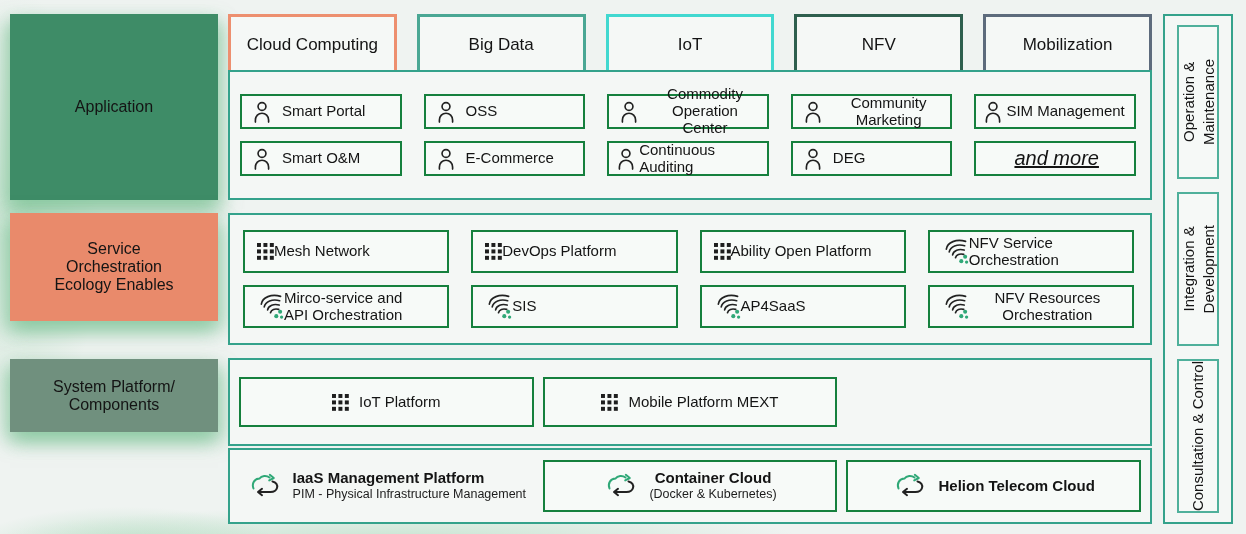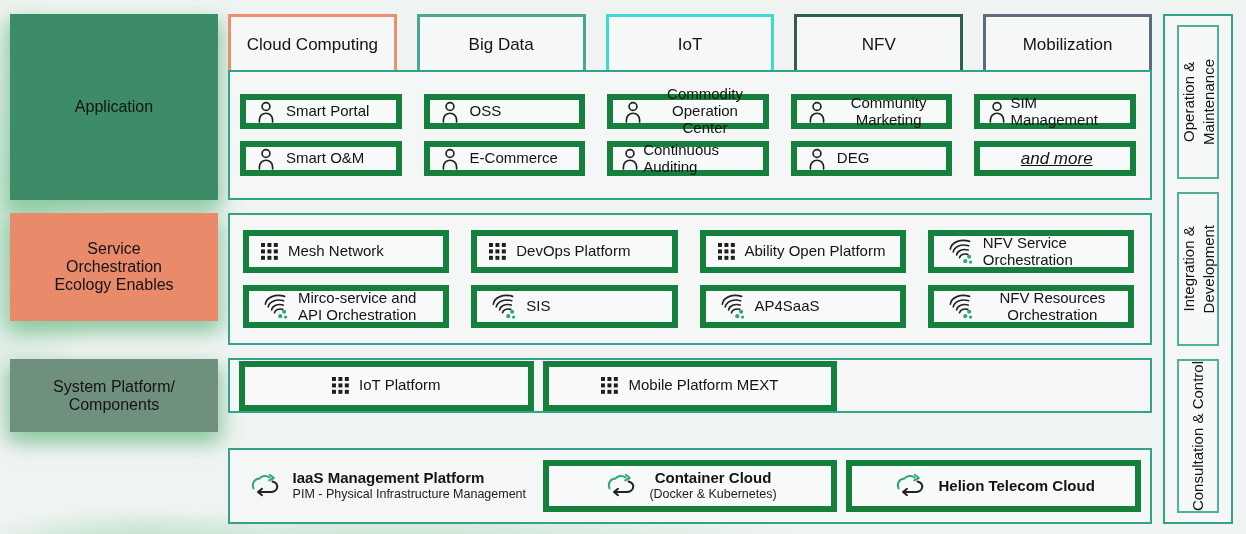--- a/index.html
+++ b/index.html
@@ -27,36 +27,36 @@
   .tabs{position:absolute;left:228px;top:14px;width:924px;height:61px;display:flex;gap:20px;border-radius:18px;}
   .tab{flex:1;background:#f5f8f6;border:3px solid #888;display:flex;align-items:center;justify-content:center;
        font-size:17px;box-sizing:border-box;}
 
   
   .container{position:absolute;left:228px;width:924px;border:2px solid #34a28b;background:#f4f7f5;box-sizing:border-box;}
   .cont-app{top:70px;height:130px;display:grid;grid-template-columns:repeat(5,1fr);
             column-gap:22px;row-gap:12px;align-content:center;padding:0 14px 0 10px;}
   .cont-svc{top:213px;height:132px;display:grid;grid-template-columns:repeat(4,1fr);
             column-gap:22px;row-gap:12px;align-content:center;padding:0 16px 0 13px;}
-  .cont-sys{top:358px;height:55px;display:grid;grid-template-columns:repeat(3,1fr);
+  .cont-sys{top:358px;height:88px;display:grid;grid-template-columns:repeat(3,1fr);
             column-gap:9px;align-content:center;padding:12px 9px;}
   .cont-infra{top:448px;height:76px;display:grid;grid-template-columns:repeat(3,1fr);
             column-gap:9px;align-content:center;padding:0 9px;}
 
-  .item{background:#f7faf8;border:6px solid #15803d;box-sizing:border-box;
+  .item{background:#f7faf8;border:2px solid #15803d;box-sizing:border-box;
         display:flex;align-items:center;font-size:15px;}
   .ai{height:35px;gap:9px;padding:0 6px 0 9px;}
-  .si{height:43px;gap:10px;padding:0 6px 0 12px;}
+  .si{height:43px;padding:0 6px 0 12px;}
   .syi{height:50px;gap:10px;justify-content:center;}
   .ii{height:52px;gap:12px;justify-content:center;}
   .plain{border:none;background:transparent;}
   .lbl{white-space:pre-line;line-height:1.12;}
   .c2{flex:1;text-align:center;}
   .tight{gap:2px;padding-left:6px;}
-  .andmore{justify-content:center;font-style:italic;font-size:17px;}
+  .andmore{justify-content:center;font-style:italic;font-size:20px;}
   .andmore .lbl{text-decoration:underline;}
   .ic{flex:none;display:block;}
   .ttl{font-weight:700;font-size:15px;line-height:1.2;}
   .sub{font-size:12.5px;line-height:1.25;color:#1c1c1c;}
   .tcenter{text-align:center;}
 
   
   .rail{position:absolute;left:1163px;top:14px;width:70px;height:510px;border:2px solid #34a28b;
         background:#f4f7f5;box-sizing:border-box;display:flex;flex-direction:column;gap:13px;padding:9px 12px;}
   .railbox{flex:1;border:2px solid #4fb09b;background:#f6f9f7;display:flex;align-items:center;justify-content:center;box-sizing:border-box;}

